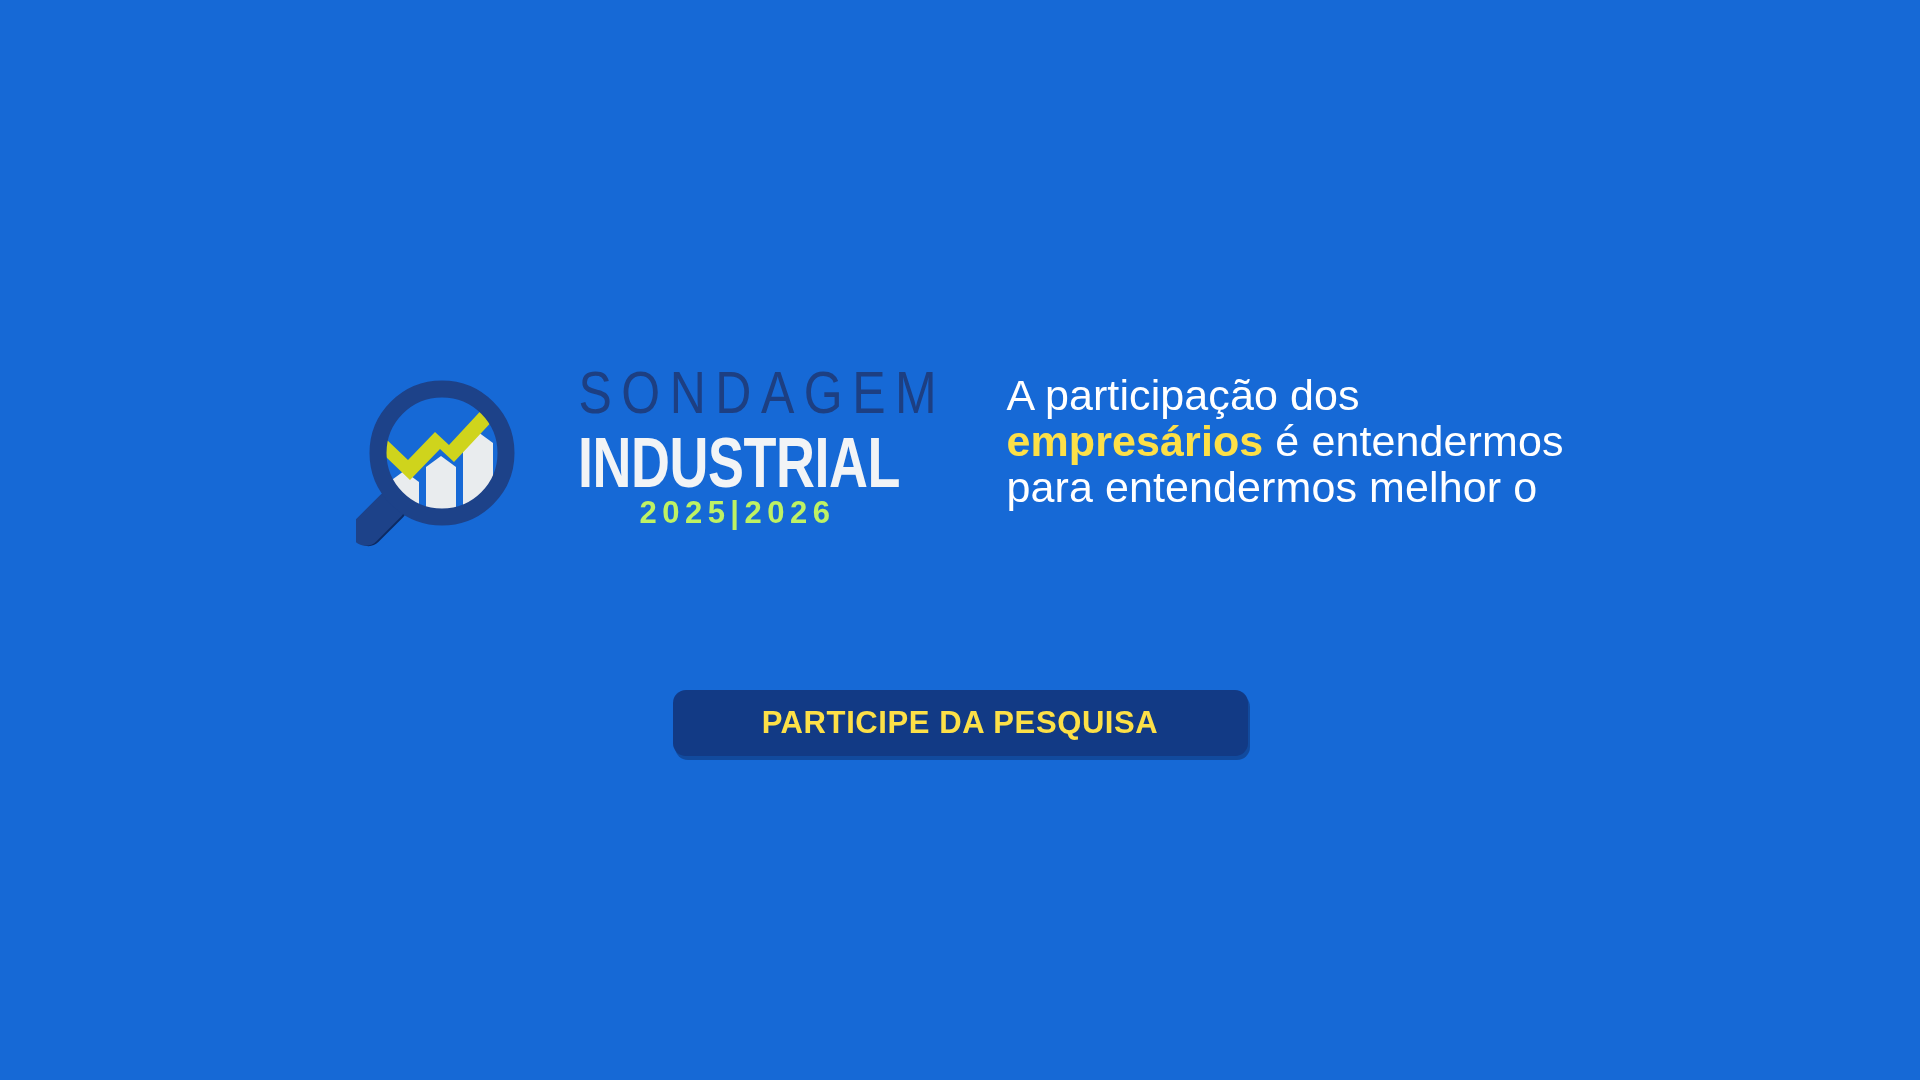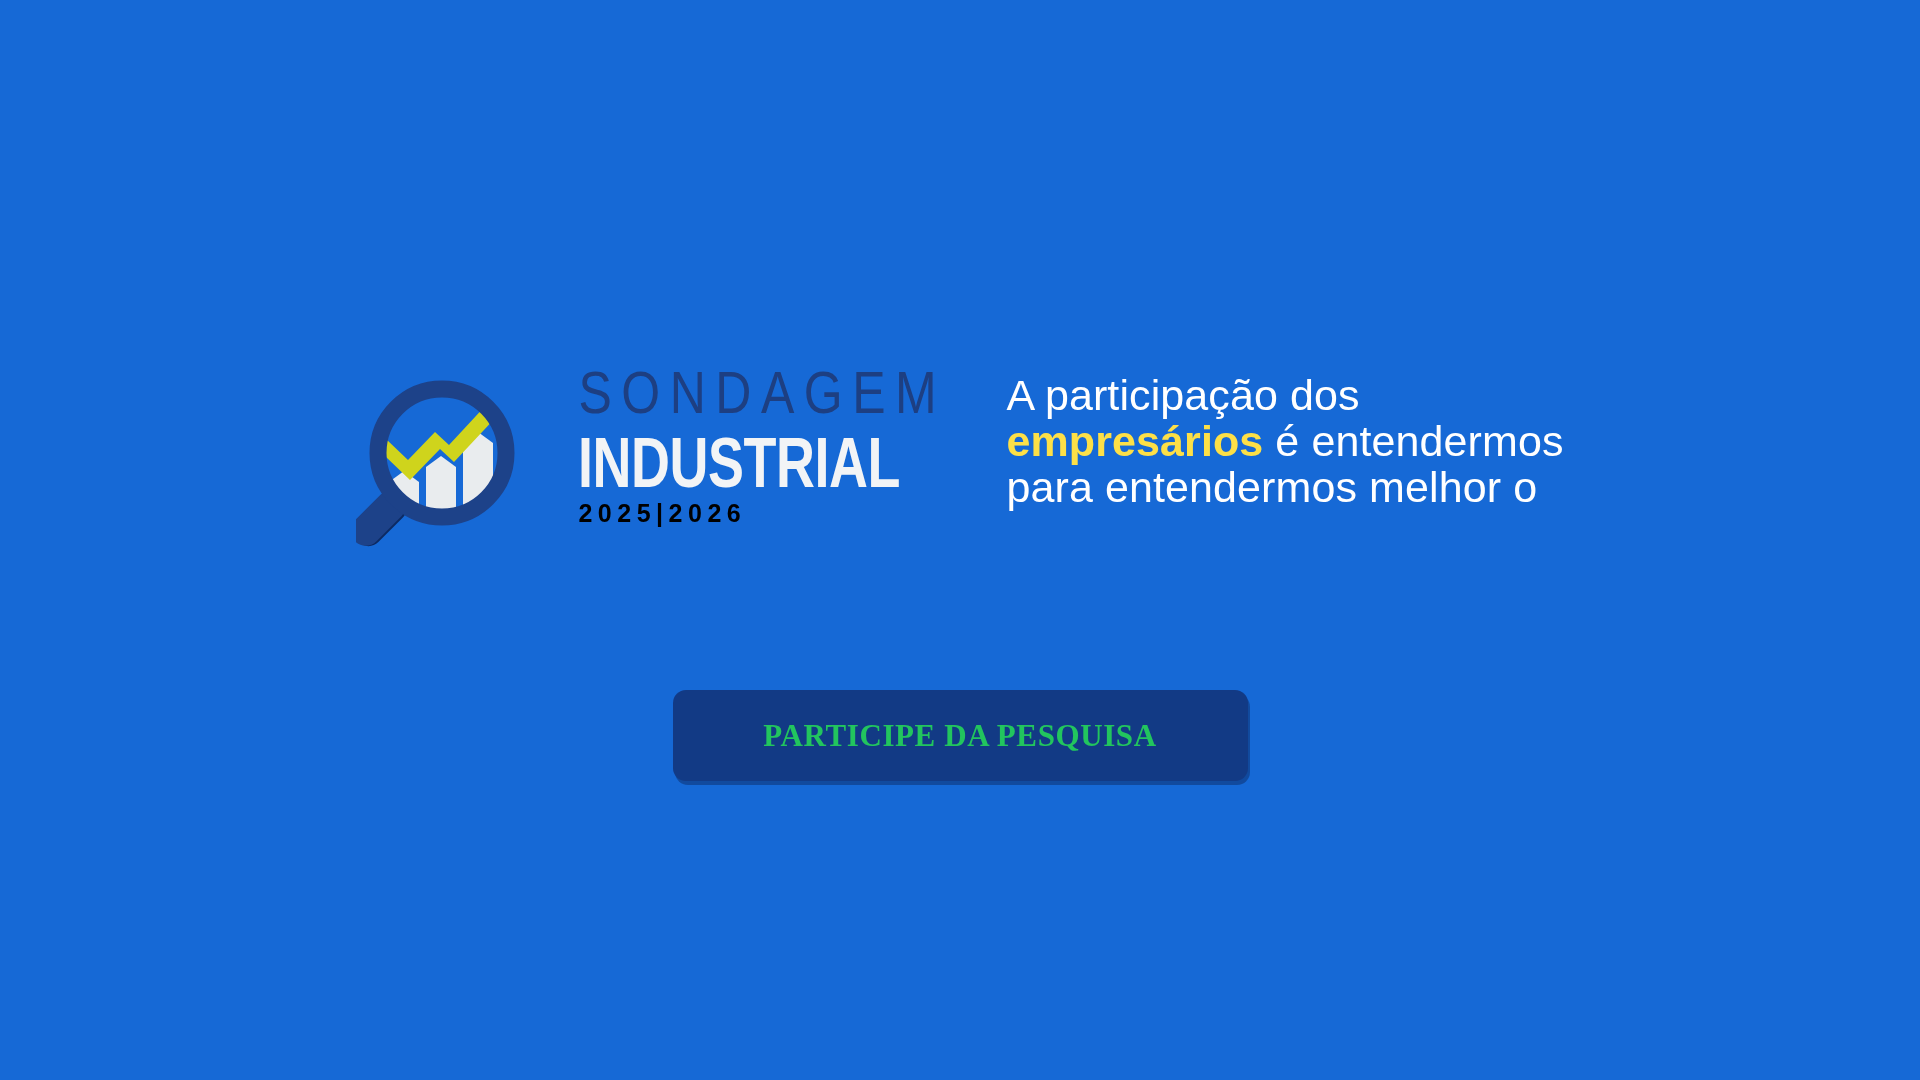--- a/index.html
+++ b/index.html
@@ -79,26 +79,26 @@
     color: #f2f4f6;
     text-align: left;
     transform: scaleY(1.22) scaleX(0.93);
     transform-origin: left top;
     white-space: nowrap;
   }
   .wm-years {
     display: block;
     margin-top: 16px;
     font-family: "Liberation Sans", sans-serif;
-    font-size: 25px;
+    font-size: 31px;
     line-height: 26px;
     font-weight: 700;
     letter-spacing: 5.5px;
-    color: #000000;
-    text-align: left;
+    color: #bef264;
+    text-align: center;
     white-space: nowrap;
   }
 
   
   .headline {
     margin-left: 110px;
     padding-top: 17px;
     font-size: 43px;
     line-height: 46px;
     font-weight: 400;
@@ -119,26 +119,26 @@
     top: 690px;
     width: 1920px;
     display: flex;
     justify-content: center;
   }
   .cta-button {
     display: inline-flex;
     align-items: center;
     justify-content: center;
     width: 575px;
-    height: 91px;
+    height: 66px;
     border: none;
     border-radius: 13px;
     background: #123a85;
-    color: #22c55e;
-    font-family: Liberation Serif, serif;
+    color: #fde047;
+    font-family: Liberation Sans, sans-serif;
     font-size: 31px;
     font-weight: 700;
     letter-spacing: 0.6px;
     cursor: pointer;
     box-shadow: 2px 4px 0 rgba(10, 38, 92, 0.45);
     text-transform: none;
   }
 </style>
 </head>
 <body>

